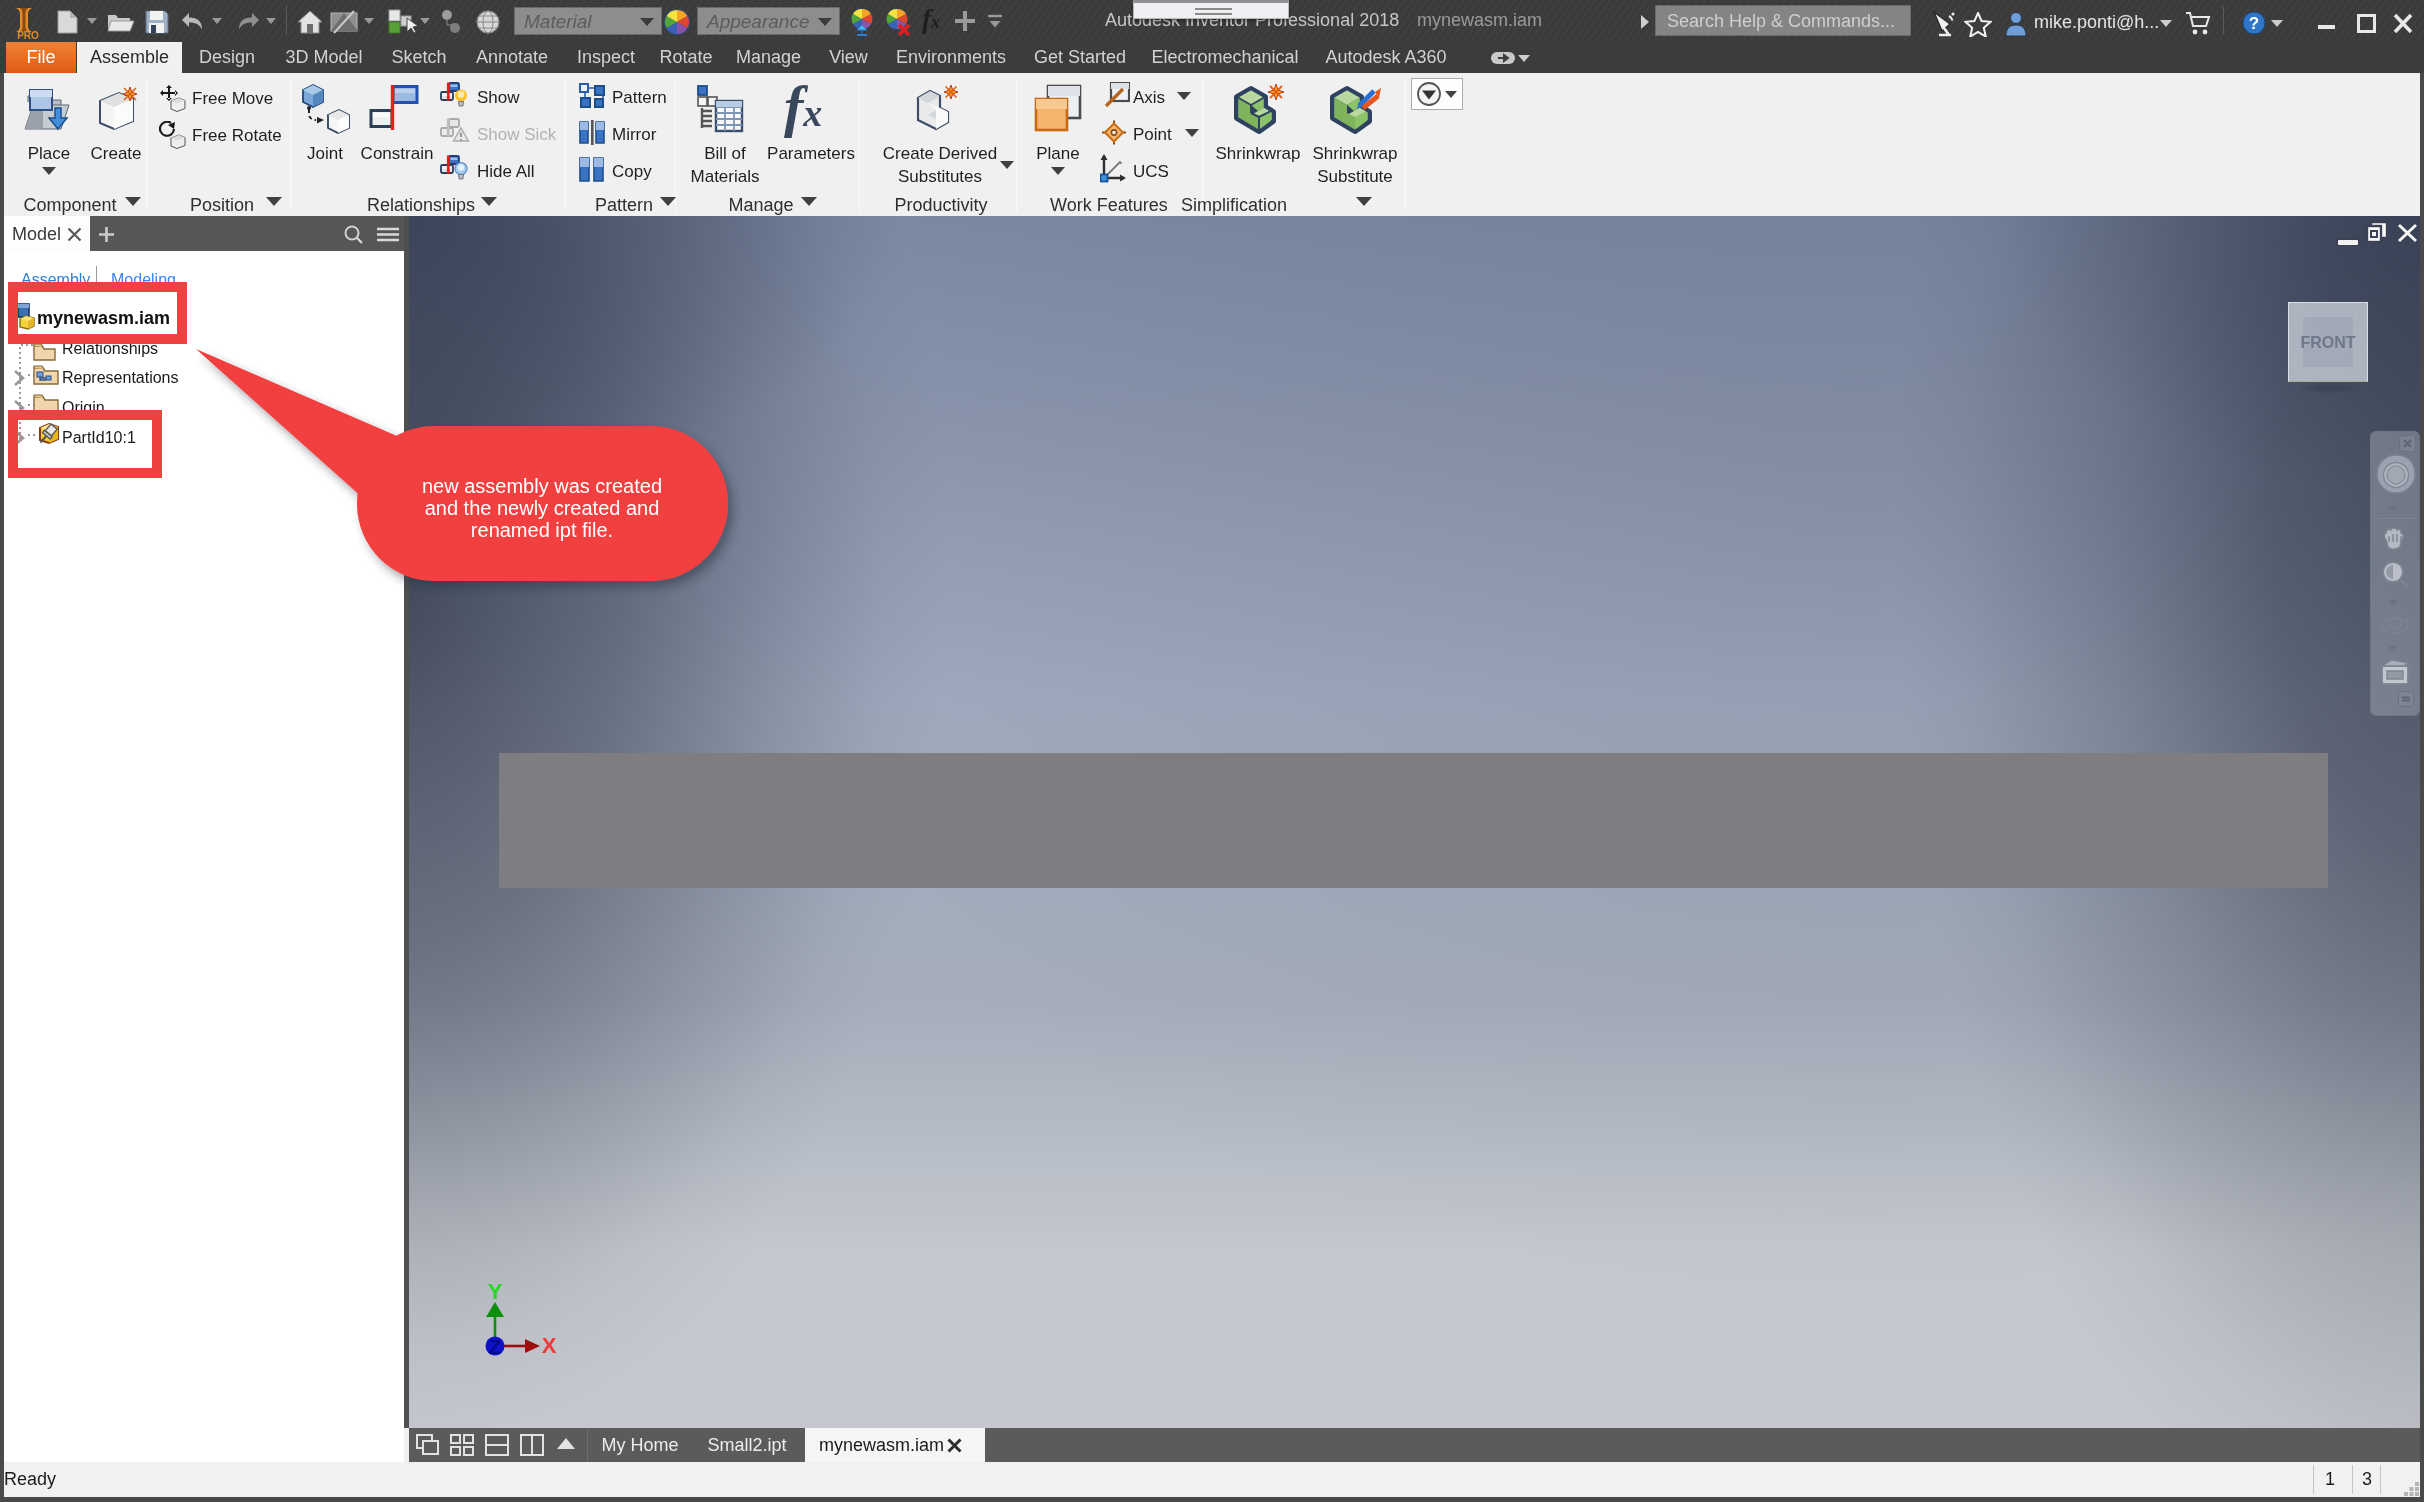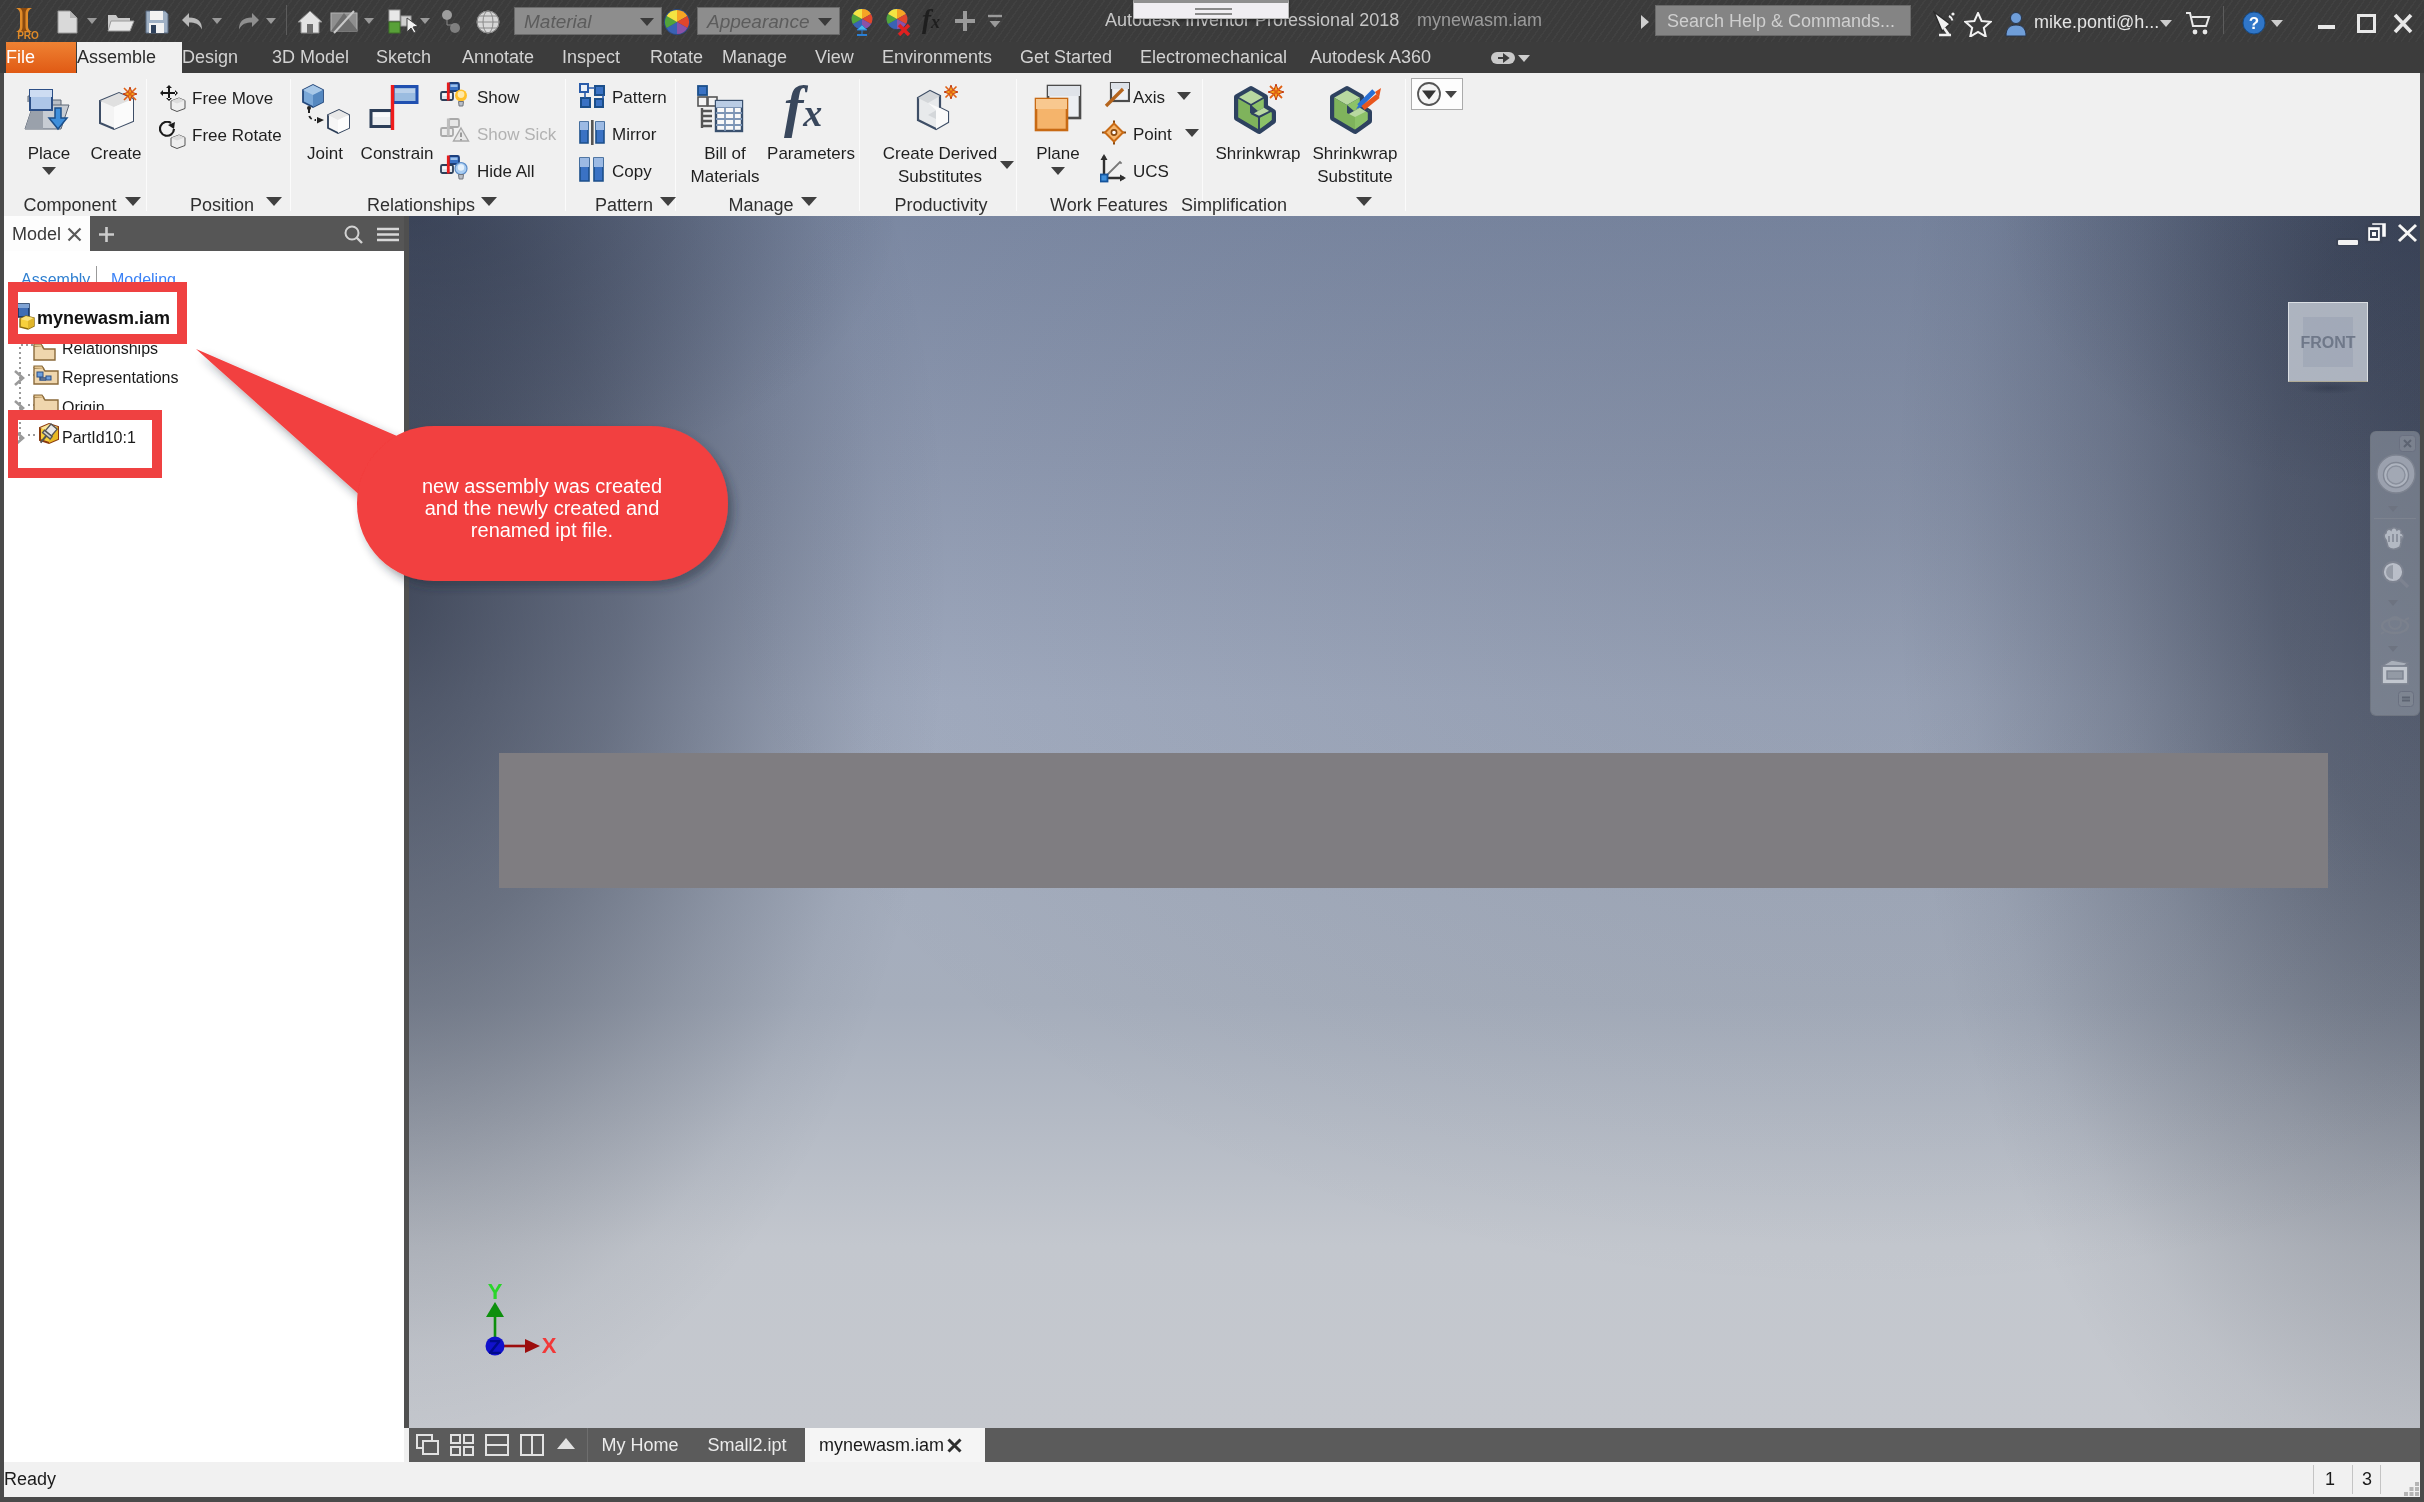--- a/index.html
+++ b/index.html
@@ -2,21 +2,21 @@
 <html><head>
 <meta charset="utf-8">
 <style>
 * { margin:0; padding:0; box-sizing:border-box; }
 html,body { width:2424px; height:1502px; overflow:hidden; }
 body { font-family:"Liberation Sans", sans-serif; position:relative; background:#f0f0f0; }
 .abs { position:absolute; }
 
 #titlebar { position:absolute; left:0; top:0; width:2424px; height:42px; background:repeating-linear-gradient(305deg, rgba(255,255,255,0.022) 0 1.5px, rgba(0,0,0,0.018) 1.5px 6px), #3c3c3c; }
 #tabbar { position:absolute; left:0; top:42px; width:2424px; height:31px; background:#3c3c3c; }
-.tab { position:absolute; top:0; height:31px; line-height:31px; text-align:left; font-size:18px; color:#d2d2d2; }
+.tab { position:absolute; top:0; height:31px; line-height:31px; text-align:center; font-size:18px; color:#d2d2d2; }
 #ribbon { position:absolute; left:4px; top:73px; width:2416px; height:143px; background:#f0f0f0; }
 .gsep { position:absolute; top:6px; width:1px; height:132px; background:#d4d4d4; border-right:1px solid #fbfbfb; }
 .glabel { position:absolute; top:122px; height:20px; font-size:18px; color:#2f2f2f; white-space:nowrap; }
 .ritem { position:absolute; font-size:17px; color:#1f1f1f; white-space:nowrap; }
 .biglabel { position:absolute; font-size:17px; color:#1f1f1f; text-align:center; white-space:nowrap; line-height:23px; }
 .dar { display:inline-block; width:0; height:0; border-left:7px solid transparent; border-right:7px solid transparent; border-top:8px solid #404040; }
 
 #browser { position:absolute; left:4px; top:216px; width:400px; height:1246px; background:#ffffff; }
 #vsep { position:absolute; left:404px; top:216px; width:5px; height:1212px; background:#4f4f4f; }
 #viewport { position:absolute; left:409px; top:216px; width:2011px; height:1212px;

